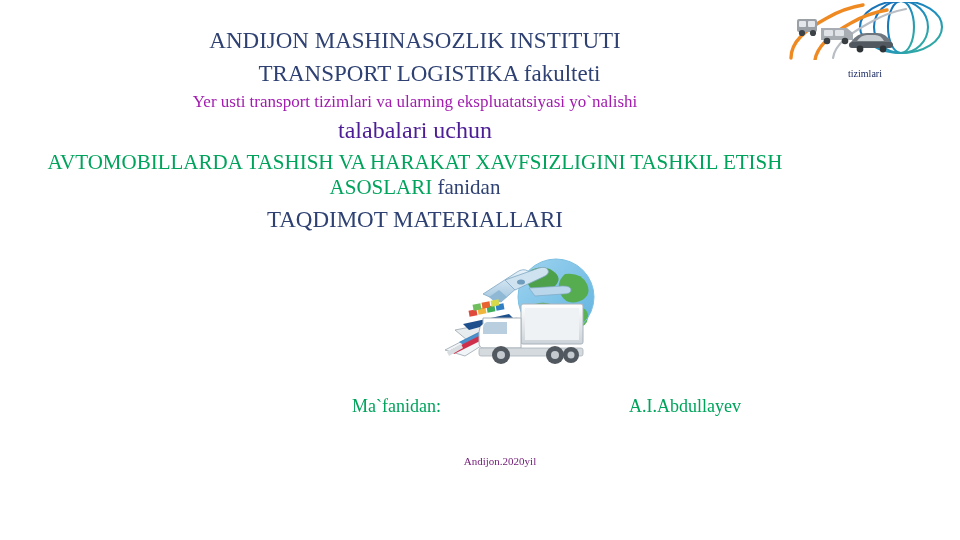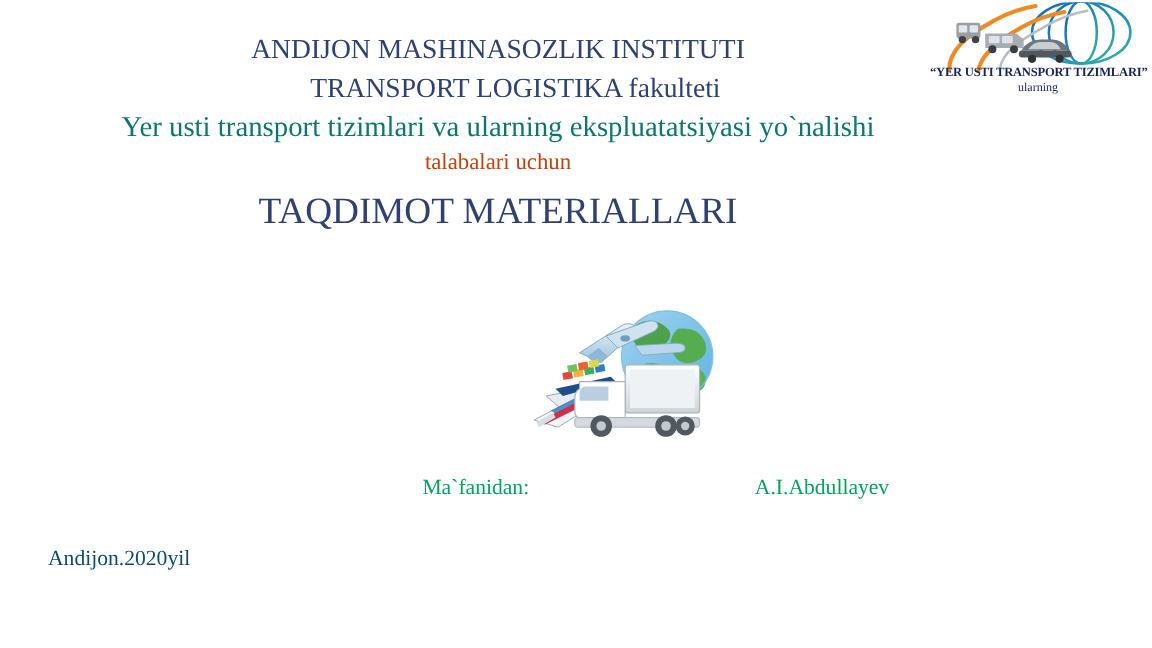--- a/index.html
+++ b/index.html
@@ -77,43 +77,43 @@
     color: #2e4172;
     padding-bottom: 3px;
   }
   .l2 {
     font-size: 23px;
     color: #2e4172;
     padding-bottom: 2px;
     padding-left: 29px;
   }
   .l3 {
+    font-size: 17px;
+    color: #a21caf;
+    padding-bottom: 2px;
+  }
+  .l4 {
     font-size: 24px;
-    color: #0f766e;
-    padding-bottom: 2px;
-  }
-  .l4 {
-    font-size: 19px;
-    color: #c2410c;
+    color: #4c1d95;
     padding-bottom: 2px;
   }
   .l5 {
     font-size: 21px;
     color: #00a35c;
     line-height: 1.18;
     white-space: normal;
     width: 820px;
     margin: 0 auto;
     padding-top: 2px;
   }
   .l5 .fanidan {
     color: #2e4172;
   }
   .l6 {
-    font-size: 31px;
+    font-size: 23px;
     color: #2e4172;
     padding-top: 5px;
   }
 
   
   .hero {
     position: absolute;
     left: 443px;
     top: 252px;
     width: 172px;
@@ -141,23 +141,23 @@
     left: 629px;
     top: 0;
     white-space: nowrap;
     text-align: right;
   }
   .place-year {
     position: absolute;
     left: 0;
     top: 455px;
     width: 960px;
-    text-align: left;
-    font-size: 18px;
-    color: #0c4a6e;
+    text-align: center;
+    font-size: 11px;
+    color: #701a75;
   }
   .place-year span { margin-left: 40px; }
 </style>
 </head>
 <body>
 
 <div class="slide">
 
   <div class="dept-logo">
     <div class="logo-art">
@@ -211,29 +211,29 @@
 
         <g>
           <path d="M76 40 q6 -9 16 -9 h10 q9 0 14 9 z" fill="#6f767d"></path>
           <path d="M82 39 q4 -6 10 -6 h8 q6 0 9 6 z" fill="#c9ced3"></path>
           <rect x="74" y="40" width="44" height="6" rx="3" fill="#51585f"></rect>
           <circle cx="85" cy="47" r="3.4" fill="#2e3338"></circle>
           <circle cx="108" cy="47" r="3.4" fill="#2e3338"></circle>
         </g>
       </svg>
     </div>
-    <div class="logo-caption">“YER USTI TRANSPORT TIZIMLARI”</div>
-    <div class="logo-sub">ularning</div>
+    <div class="logo-sub">tizimlari</div>
   </div>
 
   <div class="headings">
     <div class="line l1">ANDIJON MASHINASOZLIK INSTITUTI</div>
     <div class="line l2">TRANSPORT LOGISTIKA fakulteti</div>
     <div class="line l3">Yer usti transport tizimlari va ularning ekspluatatsiyasi yo`nalishi</div>
     <div class="line l4">talabalari uchun</div>
+    <div class="l5"><span>AVTOMOBILLARDA TASHISH VA HARAKAT XAVFSIZLIGINI TASHKIL ETISH ASOSLARI</span> <span class="fanidan">fanidan</span></div>
     <div class="line l6">TAQDIMOT MATERIALLARI</div>
   </div>
 
   <div class="hero">
     <svg width="172" height="116" viewBox="0 0 172 116" xmlns="http://www.w3.org/2000/svg">
       <defs>
         <linearGradient id="oceanG" x1="0" y1="0" x2="1" y2="1">
           <stop offset="0%" stop-color="#9fd3ef"></stop>
           <stop offset="100%" stop-color="#5fb3e0"></stop>
         </linearGradient>

